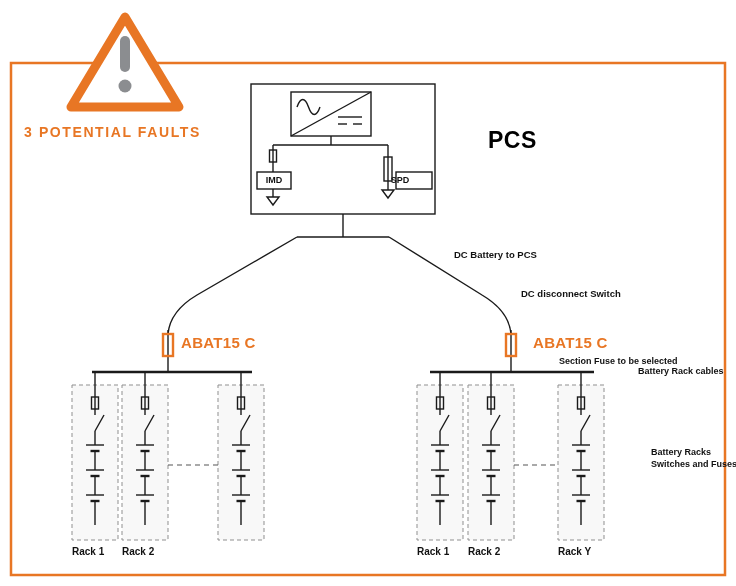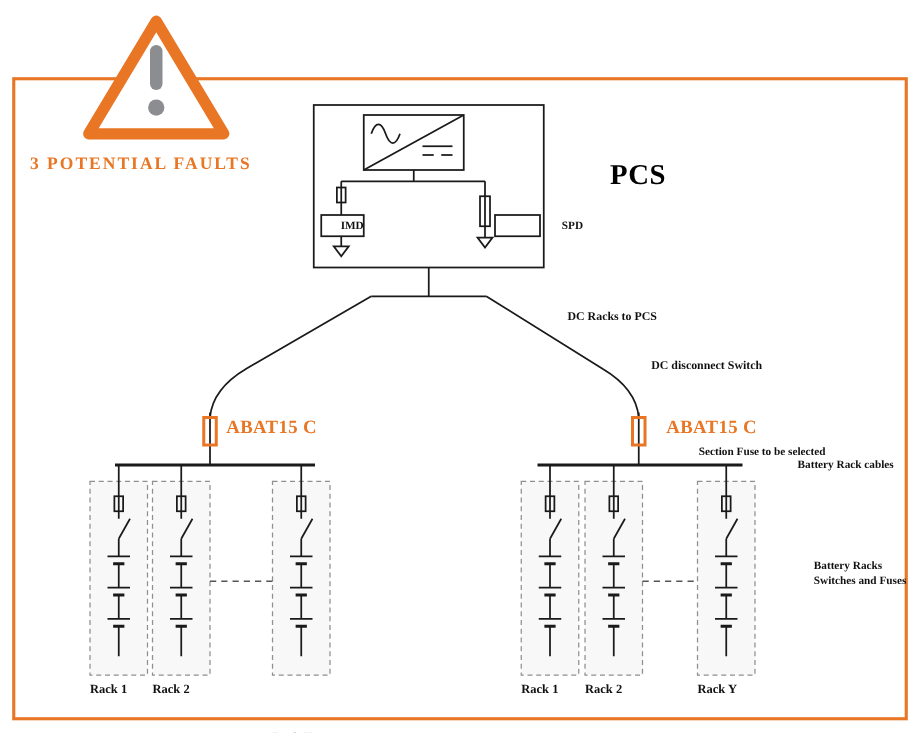--- a/index.html
+++ b/index.html
@@ -12,21 +12,21 @@
   
   .w { stroke:var(--line-dark,#1a1a1a); stroke-width:1.4; fill:none; }
   .w .thick, .thick { stroke-width:2.4; }
   .border-orange { fill:none; stroke:var(--accent-orange,#E87624); stroke-width:2.5; }
   .tri { fill:#ffffff; stroke:var(--accent-orange,#E87624); stroke-width:9; stroke-linejoin:round; }
   .fuse-orange { fill:none; stroke:var(--accent-orange,#E87624); stroke-width:2.4; }
   .rack-box { fill:#f8f8f8; stroke:#8f8f8f; stroke-width:1; stroke-dasharray:4 3; }
   .dash { stroke:#555; stroke-width:1.2; stroke-dasharray:5 4; fill:none; }
 
   
-  .label { position:absolute; color:#111; font-weight:bold; white-space:nowrap;font-family:Liberation Serif, serif; }
+  .label { position:absolute; color:#111; font-weight:bold; white-space:nowrap; }
   .fault-title { color:var(--accent-orange,#E87624); font-size:14px; letter-spacing:1.6px; }
   .pcs-title { font-size:23px; letter-spacing:0.5px; color:#000;margin-left:48px; }
   .tiny { font-size:9.5px; }
   .micro { font-size:9px;margin-left:27px; }
   .abat { color:var(--accent-orange,#E87624); font-size:15px; letter-spacing:0.3px; }
   .box-label { font-size:9px; text-align:center; }
   .rack-label { font-size:10px; width:46px; text-align:left; }
 </style>
 </head>
 <body>
@@ -124,25 +124,25 @@
     </g>
     <g class="red-x">
       <use href="#x-sym" transform="translate(146,383) scale(0.95)"></use>
     </g>
   </svg>
 
   <div class="label fault-title" style="left:24px; top:124px;">3 POTENTIAL FAULTS</div>
 
   <div class="label pcs-title" style="left:440px; top:127px;">PCS</div>
 
-  <div class="label box-label" style="left:257px; top:175px; width:34px;text-align:right;">IMD</div>
+  <div class="label box-label" style="left:257px; top:175px; width:34px;">IMD</div>
 
-  <div class="label box-label" style="left:402px; top:175px; width:24px;padding-left:44px;">SPD</div>
+  <div class="label box-label" style="left:388px; top:175px; width:24px;">SPD</div>
 
-  <div class="label tiny" style="left:454px; top:249px;">DC Racks to PCS</div>
+  <div class="label tiny" style="left:454px; top:249px;">DC Battery to PCS</div>
 
   <div class="label tiny" style="left:521px; top:288px;">DC disconnect Switch</div>
 
   <div class="label abat" style="left:181px; top:334px;">ABAT15 C</div>
 
   <div class="label abat" style="left:533px; top:334px;">ABAT15 C</div>
 
   <div class="label micro" style="left:532px; top:356px;">Section Fuse to be selected</div>
 
   <div class="label micro" style="left:611px; top:366px;">Battery Rack cables</div>

